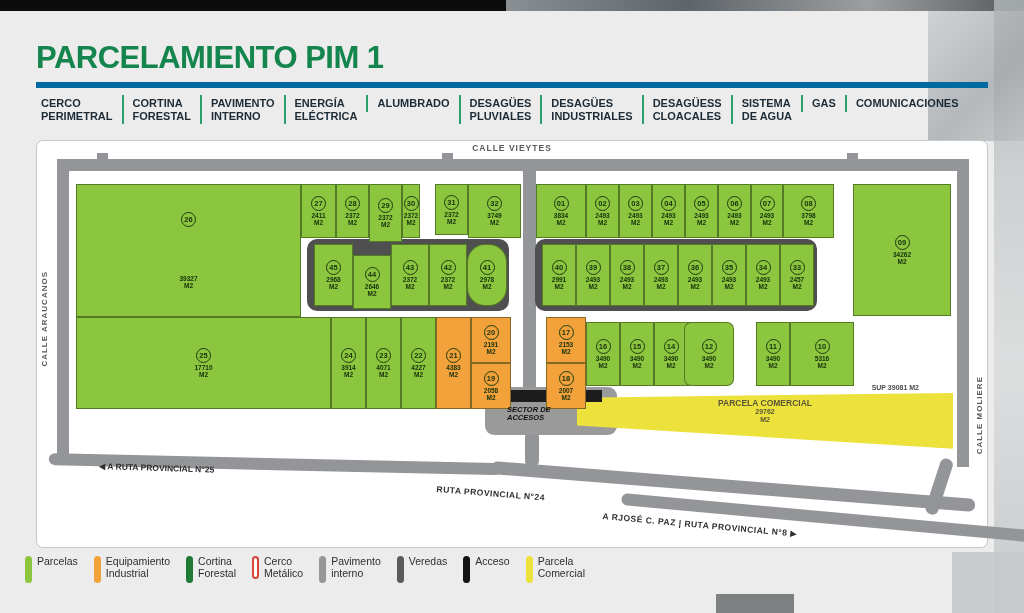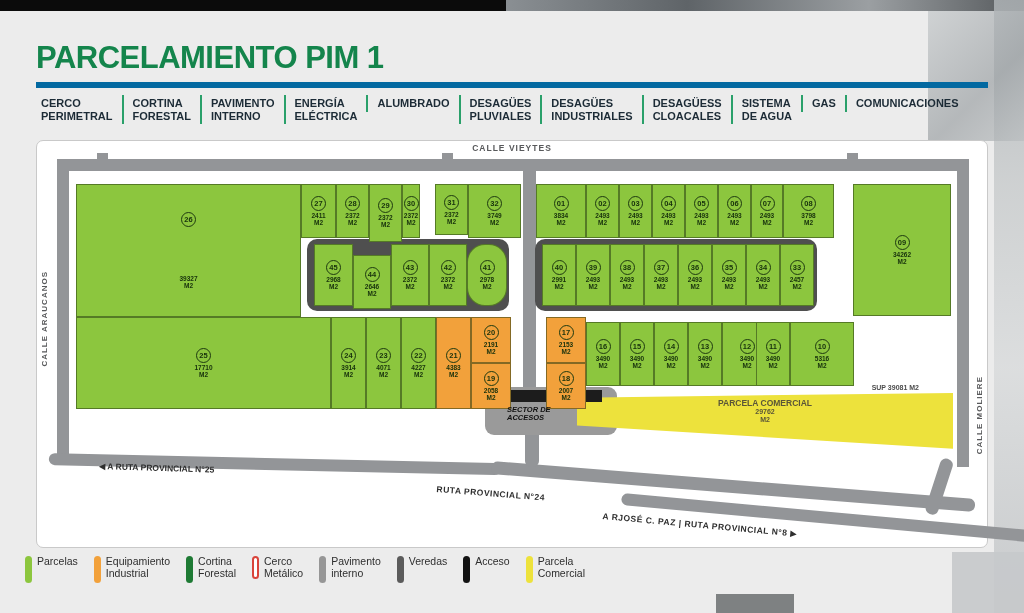--- a/index.html
+++ b/index.html
@@ -349,21 +349,21 @@
       <div class="parcel green" data-name="parcel-14" style="left: 617px; top: 181px; width: 34px; height: 64px;">
         <span class="pnum" data-name="parcel-number">14</span>
         <span class="parea" data-name="parcel-area">3490
 M2</span>
       </div>
       <div class="parcel green" data-name="parcel-13" style="left: 651px; top: 181px; width: 34px; height: 64px;">
         <span class="pnum" data-name="parcel-number">13</span>
         <span class="parea" data-name="parcel-area">3490
 M2</span>
       </div>
-      <div class="parcel green" data-name="parcel-12" style="left: 685px; top: 181px; width: 50px; height: 64px;">
+      <div class="parcel green" data-name="parcel-12" style="left: 647px; top: 181px; width: 50px; height: 64px; border-radius: 7px;">
         <span class="pnum" data-name="parcel-number">12</span>
         <span class="parea" data-name="parcel-area">3490
 M2</span>
       </div>
       <div class="parcel green" data-name="parcel-11" style="left: 719px; top: 181px; width: 34px; height: 64px;">
         <span class="pnum" data-name="parcel-number">11</span>
         <span class="parea" data-name="parcel-area">3490
 M2</span>
       </div>
       <div class="parcel green" data-name="parcel-10" style="left: 753px; top: 181px; width: 64px; height: 64px;">

